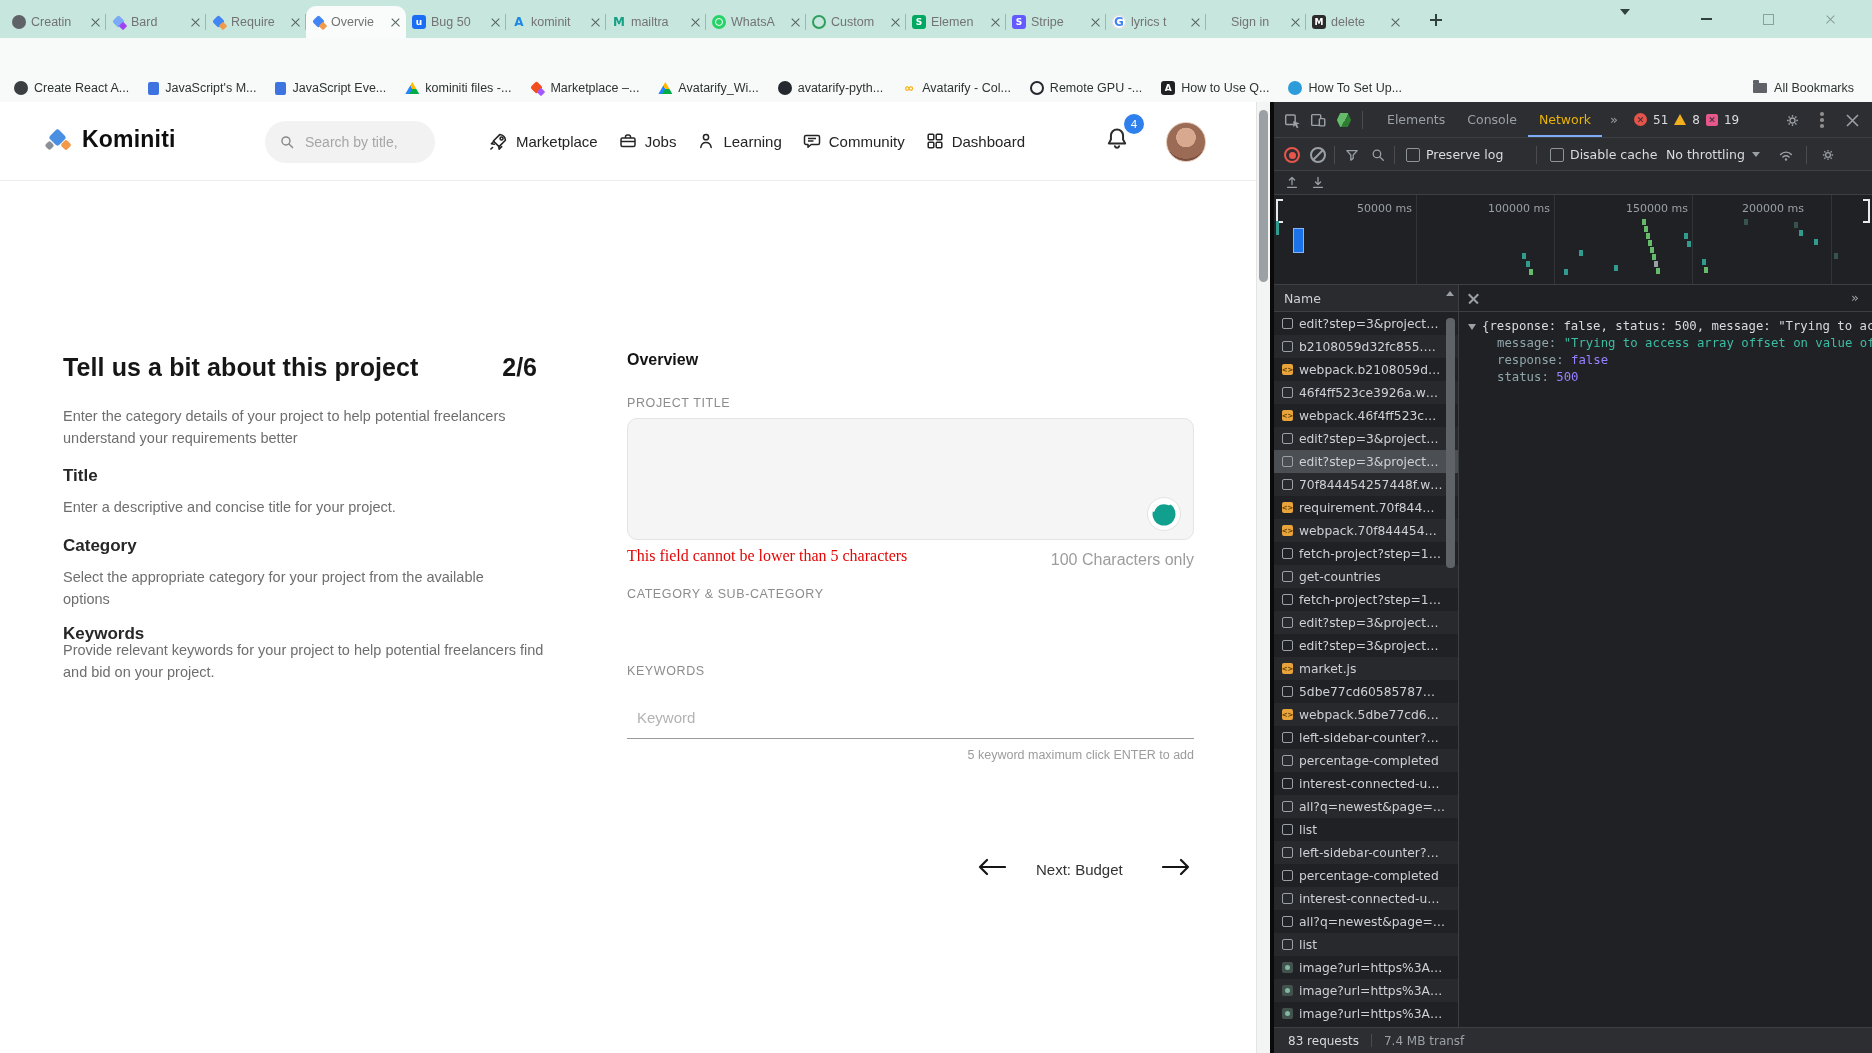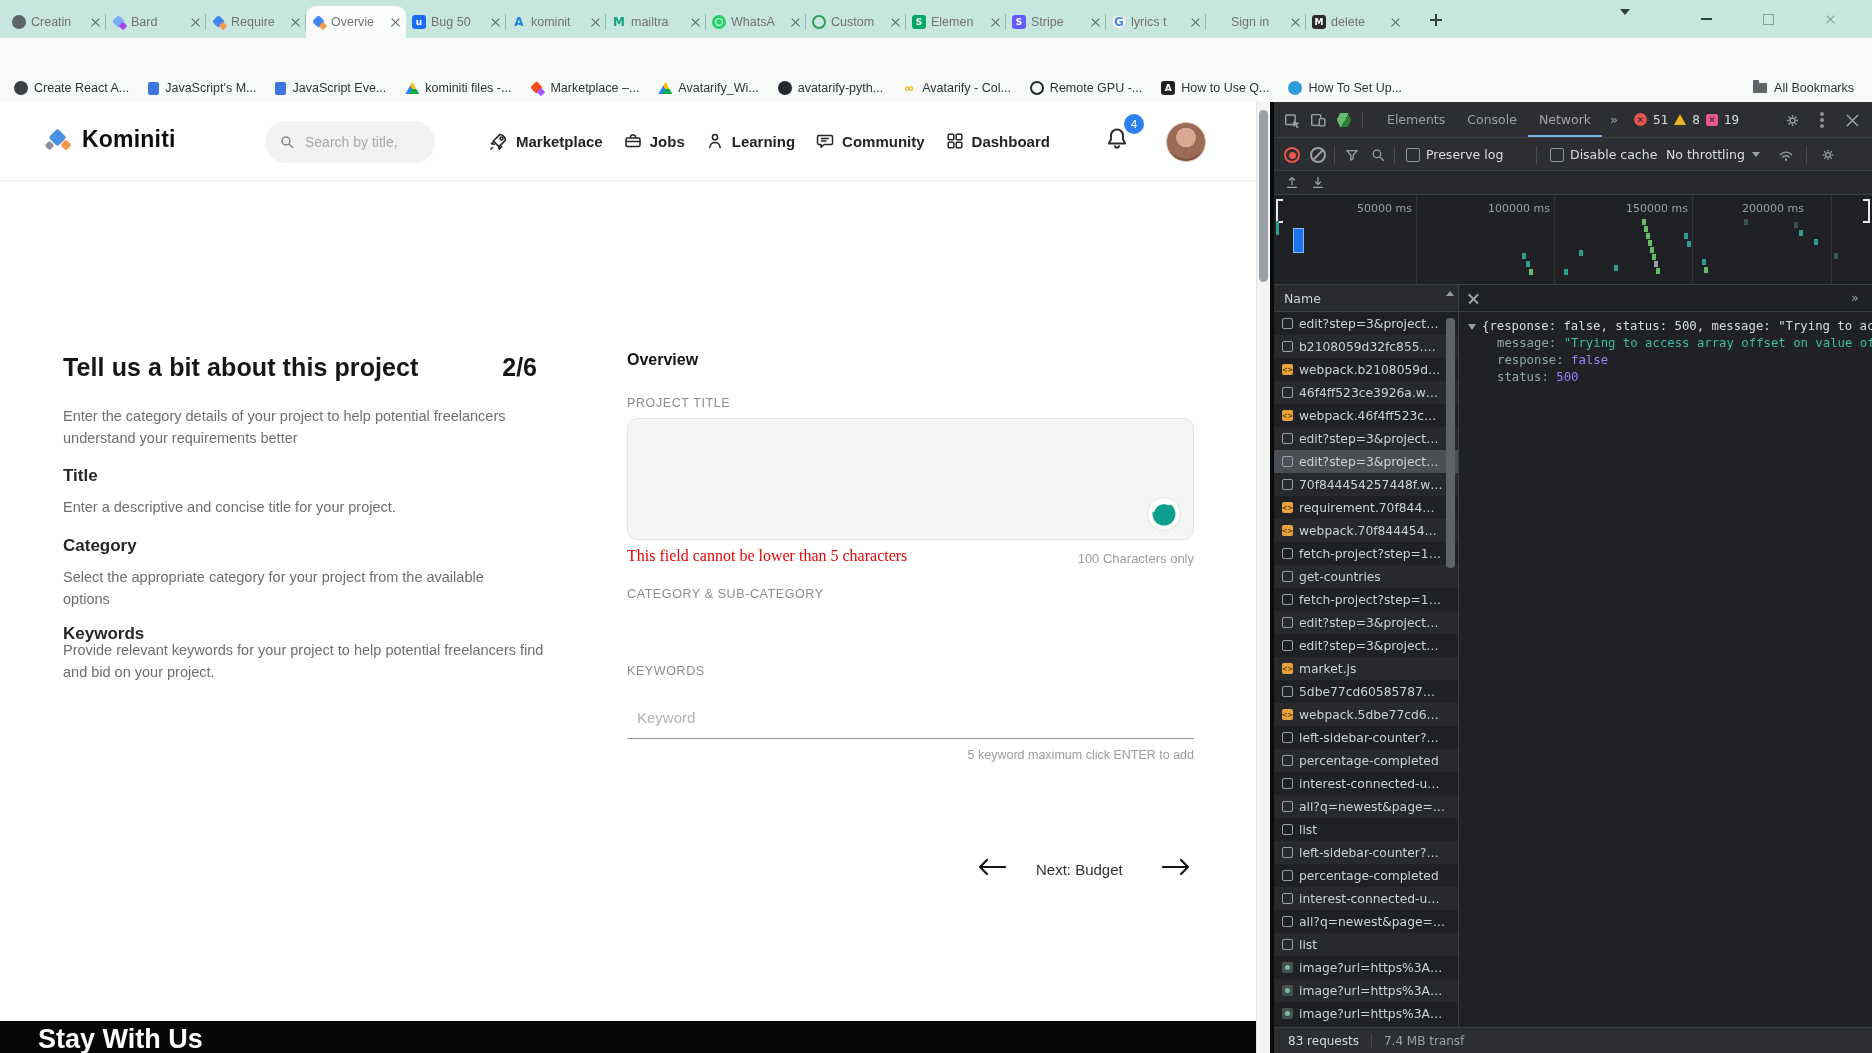--- a/index.html
+++ b/index.html
@@ -61,41 +61,41 @@
 
   
   #webpage{position:absolute;left:0;top:102px;width:1256px;height:951px;background:#fff;overflow:hidden}
   #appheader{position:absolute;left:0;top:0;width:1256px;height:78px;background:#fff;border-bottom:1px solid #EDEDED}
   #logotext{position:absolute;left:82px;top:24px;font-size:23px;font-weight:800;color:#0E0E0E;letter-spacing:.2px}
   #searchpill{position:absolute;left:265px;top:19px;width:170px;height:42px;border-radius:21px;background:#F2F2F2;display:flex;align-items:center}
   #searchpill input{border:0;background:transparent;outline:none;font-size:14px;color:#444;width:120px;font-family:"Liberation Sans",sans-serif}
   #searchpill input::placeholder{color:#A6A6A6}
   #appnav{position:absolute;left:488px;top:0;height:78px;display:flex;align-items:center;gap:20px}
   .appnavitem{display:flex;align-items:center;gap:7px;cursor:pointer}
-  .appnavitem .lbl{font-size:15px;font-weight:700;color:#242424;white-space:nowrap}
+  .appnavitem .lbl{font-size:15px;font-weight:400;color:#242424;white-space:nowrap}
   #bellwrap{position:absolute;left:1104px;top:24px;width:30px;height:30px;cursor:pointer}
   #notifbadge{position:absolute;left:1124px;top:12px;min-width:20px;height:20px;border-radius:50%;background:#2F80ED;
               color:#fff;font-size:11.5px;display:flex;align-items:center;justify-content:center}
   #pageavatar{position:absolute;left:1166px;top:20px;width:38px;height:38px;border-radius:50%;cursor:pointer;
               background:radial-gradient(circle at 50% 38%,#D8A98F 0 32%,#9C6B55 33% 70%,#7B4F3F 71%);border:1px solid #E2C7B5}
 
   #headrow{position:absolute;left:63px;top:251px;width:474px;display:flex;justify-content:space-between;align-items:flex-start}
   #pagehead{font-size:25px;font-weight:700;color:#161616;letter-spacing:.1px}
   #stepind{font-size:25px;font-weight:700;color:#161616}
   .gtxt{font-size:14.5px;color:#6E6E6E;line-height:1.5}
   .sechead{position:absolute;left:63px;font-size:17px;font-weight:700;color:#272727}
   .secdesc{position:absolute;left:63px}
 
   #ovhead{position:absolute;left:627px;top:249px;font-size:16px;font-weight:700;color:#141414}
   .formlabel{position:absolute;left:627px;font-size:12.5px;color:#8C8C8C;letter-spacing:.6px}
   #titlearea{position:absolute;left:627px;top:316px;width:567px;height:122px;box-sizing:border-box;background:#F5F5F6;
              border:1px solid #E4E4E4;border-radius:10px;resize:none;outline:none;font-family:"Liberation Sans",sans-serif}
   #donut{position:absolute;left:1146px;top:394px}
   #errormsg{position:absolute;left:627px;top:445px;font-family:"Liberation Serif",serif;font-size:16px;color:#E30505}
-  #charhint{position:absolute;left:627px;top:449px;width:567px;text-align:right;font-size:13px;color:#9C9C9C}
+  #charhint{position:absolute;left:627px;top:449px;width:567px;text-align:right;font-size:16px;color:#9C9C9C}
   #selectbox{position:absolute;left:627px;top:514px;width:451px;height:30px;border-bottom:1px solid #9A9A9A;cursor:pointer}
   #selectval{position:absolute;left:0;top:2px;font-size:15px;color:#3F3F3F}
   #selcaret{position:absolute;right:6px;top:12px;width:0;height:0;border-left:5px solid transparent;border-right:5px solid transparent;border-top:6px solid #8A8A8A}
   #kwinputwrap{position:absolute;left:627px;top:598px;width:567px;height:38px;border-bottom:1px solid #9A9A9A}
   #kwinputwrap input{border:0;outline:none;background:transparent;font-size:15px;margin:8px 0 0 8px;width:300px;font-family:"Liberation Sans",sans-serif;color:#444}
   #kwinputwrap input::placeholder{color:#B3B3B3}
   #kwhint{position:absolute;left:627px;top:646px;width:567px;text-align:right;font-size:12.5px;color:#9C9C9C}
   #nextlabel{position:absolute;left:1036px;top:759px;font-size:15px;font-weight:500;color:#333}
   .parrow{position:absolute;top:756px;cursor:pointer}
   #pagefooter{position:absolute;left:0;top:919px;width:1256px;height:32px;background:#070707;overflow:hidden}
@@ -107,21 +107,21 @@
 
   
   #devtools{position:absolute;left:1274px;top:102px;width:598px;height:951px;background:#202124;
             font-family:"DejaVu Sans",sans-serif;font-size:12px;color:#9AA0A6;overflow:hidden}
   .dtrow{position:absolute;left:0;width:598px;background:#2D2E31;border-bottom:1px solid #3C4043;box-sizing:border-box}
   #dtr1{top:0;height:36px}
   #dtr2{top:36px;height:33px}
   #dtr3{top:69px;height:24px;background:#28292C}
   #dtmaintabs{position:absolute;left:102px;top:0;height:35px;display:flex}
   .dtab{padding:0 11px;display:flex;align-items:center;font-size:12.5px;color:#9AA0A6;cursor:pointer}
-  .dtab.active{color:#a3a3a3;box-shadow:inset 0 -2px 0 #7CACF8}
+  .dtab.active{color:#eab308;box-shadow:inset 0 -2px 0 #7CACF8}
   .chev2{color:#9AA0A6;font-size:13px;letter-spacing:-2px}
   #dtbadges{position:absolute;left:360px;top:0;height:35px;display:flex;align-items:center;gap:6px}
   .errdot{width:13px;height:13px;border-radius:50%;background:#E5534B;color:#2D2E31;display:flex;align-items:center;justify-content:center;font-size:9px;font-weight:700}
   .warntri{width:0;height:0;border-left:6px solid transparent;border-right:6px solid transparent;border-bottom:11px solid #F2B01E}
   .isssq{width:12px;height:12px;border-radius:2px;background:#E7588A;color:#2D2E31;font-size:9px;font-weight:700;display:flex;align-items:center;justify-content:center}
   .cnt{color:#DADCE0;font-size:12px}
   .dticon{position:absolute;width:20px;height:20px;display:flex;align-items:center;justify-content:center;cursor:pointer}
   .vsep{position:absolute;width:1px;height:18px;background:#4A4B4E}
   .hexnode{width:15px;height:15px;clip-path:polygon(25% 4%,75% 4%,98% 50%,75% 96%,25% 96%,2% 50%);
            background:linear-gradient(120deg,#66BB6A 50%,#2E7D32 50%)}
@@ -546,23 +546,20 @@
         <path d="M9 2 2 9l7 7M2 9h25" stroke="#151515" stroke-width="2.2" fill="none" stroke-linecap="round" stroke-linejoin="round"></path>
       </svg>
   </div>
   <div id="nextlabel">Next: Budget</div>
   <div class="parrow" style="left:1162px">
     <svg width="28" height="18" viewBox="0 0 28 18">
         <path d="M19 2l7 7-7 7M26 9H1" stroke="#151515" stroke-width="2.2" fill="none" stroke-linecap="round" stroke-linejoin="round"></path>
       </svg>
   </div>
 
-  <div id="pagefooter">
-    <div id="footertext">Stay With Us</div>
-  </div>
 </div>
 
 <div id="pagescroll">
     <div class="thumb"></div>
   </div>
 <div id="dtdivider"></div>
 
 <div id="devtools">
   <div class="dtrow" id="dtr1">
     <div class="dticon" style="left:8px;top:8px">

